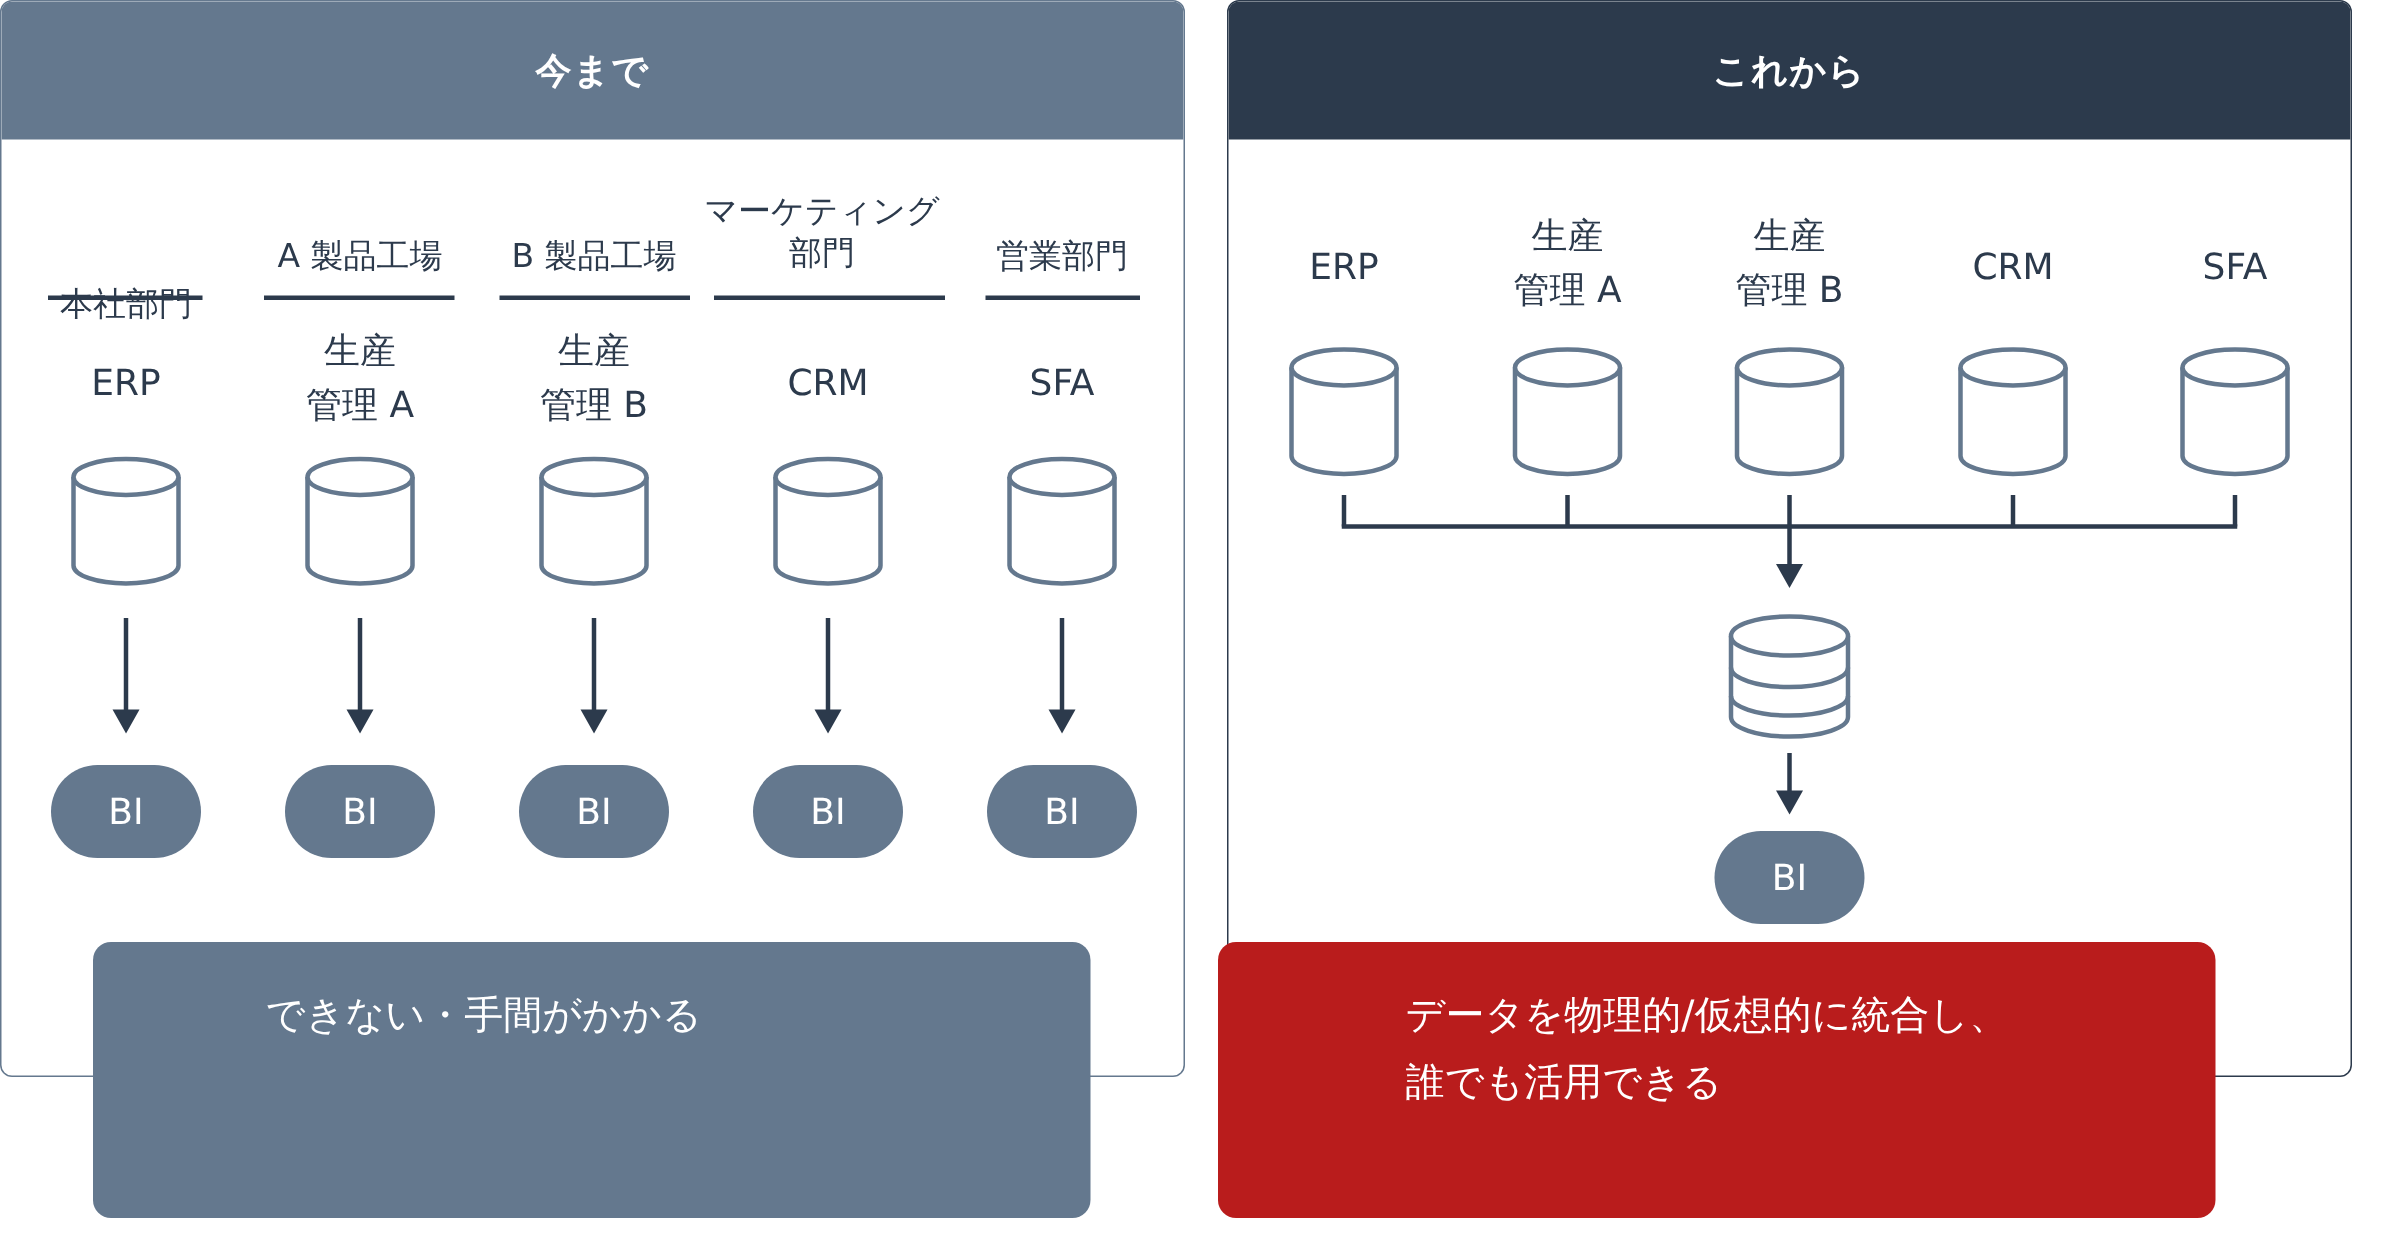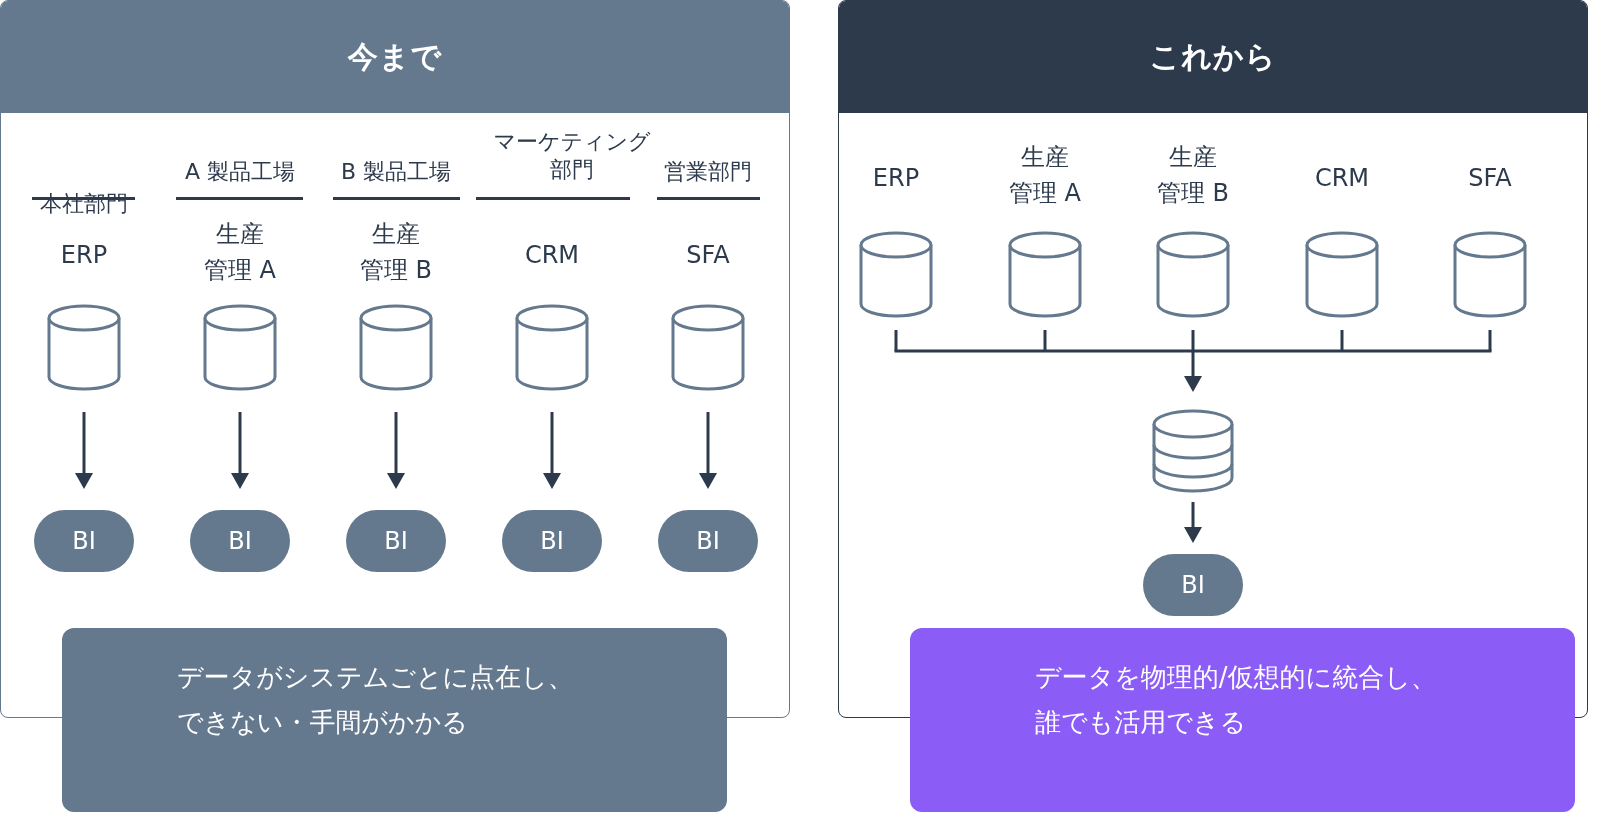--- a/index.html
+++ b/index.html
@@ -8,25 +8,25 @@
       background: #ffffff;
       font-family: "DejaVu Sans", "Liberation Sans", sans-serif;
       color: #2c3a4c;
     }
     .panel {
       position: absolute; top: 0; height: 718px;
       border: 1.5px solid #64788e; border-radius: 8px; box-sizing: border-box;
       background: #fff; overflow: hidden;
     }
     .panel.left { left: 0; width: 790px; border-color: #64788e; }
-    .panel.right { left: 838px; width: 750px; border-color: #2c3a4c; }
+    .panel.right { left: 818px; width: 750px; border-color: #2c3a4c; }
     .panel-header {
-      position: absolute; left: 0; top: 0; right: 0; height: 112px;
+      position: absolute; left: 0; top: 0; right: 0; height: 92px;
       display: flex; align-items: center; justify-content: center;
-      color: #ffffff; font-size: 30px; font-weight: bold; letter-spacing: 1px;
+      color: #ffffff; font-size: 24px; font-weight: bold; letter-spacing: 1px;
     }
     .panel.left .panel-header { background: #64788e; }
     .panel.right .panel-header { background: #2c3a4c; }
     .dept {
       position: absolute; text-align: center; font-size: 22px; line-height: 28px;
       color: #2c3a4c; transform: translateX(-50%); white-space: nowrap;
     }
     .underline { position: absolute; height: 3px; background: #2c3a4c; }
     .sys {
       position: absolute; text-align: center; font-size: 24px; line-height: 36px;
@@ -39,21 +39,21 @@
       transform: translateX(-50%);
     }
     svg.overlay { position: absolute; left: 0; top: 0; width: 1600px; height: 830px; pointer-events: none; }
 
     .note {
       position: absolute; top: 628px; height: 184px; width: 665px;
       border-radius: 12px; color: #ffffff; font-size: 26px; line-height: 45px;
       box-sizing: border-box; padding: 27px 0 0 0;
     }
     .note.left { left: 62px; background: #64788e; }
-    .note.right { left: 910px; background: #8b5cf6; }
+    .note.right { left: 812px; background: #b91c1c; }
     .note .lines { position: absolute; top: 27px; }
     .note.left .lines { left: 115px; }
     .note.right .lines { left: 125px; }
     .note .line { display: block; white-space: nowrap; }
   </style>
 </head>
 <body>
 
 <div class="panel left">
   <div class="panel-header">今まで</div>
@@ -65,21 +65,21 @@
 
 <div class="dept" style="left:84px; top:158px;margin-top:32px;">
   <span>本社部門</span>
 </div>
 <div class="dept" style="left:240px; top:158px;">
   <span>A 製品工場</span>
 </div>
 <div class="dept" style="left:396px; top:158px;">
   <span>B 製品工場</span>
 </div>
-<div class="dept" style="left:572px; top:128px;text-align:center;">
+<div class="dept" style="left:548px; top:128px;text-align:center;">
   <span>マーケティング</span><br>
   <span>部門</span>
 </div>
 <div class="dept" style="left:708px; top:158px;">
   <span>営業部門</span>
 </div>
 
 <div class="underline" style="left:32px; width:103px; top:197px;"></div>
 <div class="underline" style="left:176px; width:127px; top:197px;"></div>
 <div class="underline" style="left:333px; width:127px; top:197px;"></div>
@@ -228,21 +228,20 @@
   <g id="stacked-db" stroke="#64788e" stroke-width="3" fill="#fff">
     <path d="M1154 424 L1154 478 A39 13 0 0 0 1232 478 L1232 424"></path>
     <ellipse cx="1193" cy="424" rx="39" ry="13"></ellipse>
     <path d="M1154 445 A39 13 0 0 0 1232 445" fill="none"></path>
     <path d="M1154 464 A39 13 0 0 0 1232 464" fill="none"></path>
   </g>
 </svg>
 
 <div class="note left">
   <div class="lines">
-    <span class="line">データがシステムごとに点在し、</span>
     <span class="line">できない・手間がかかる</span>
   </div>
 </div>
 <div class="note right">
   <div class="lines">
     <span class="line">データを物理的/仮想的に統合し、</span>
     <span class="line">誰でも活用できる</span>
   </div>
 </div>
 

